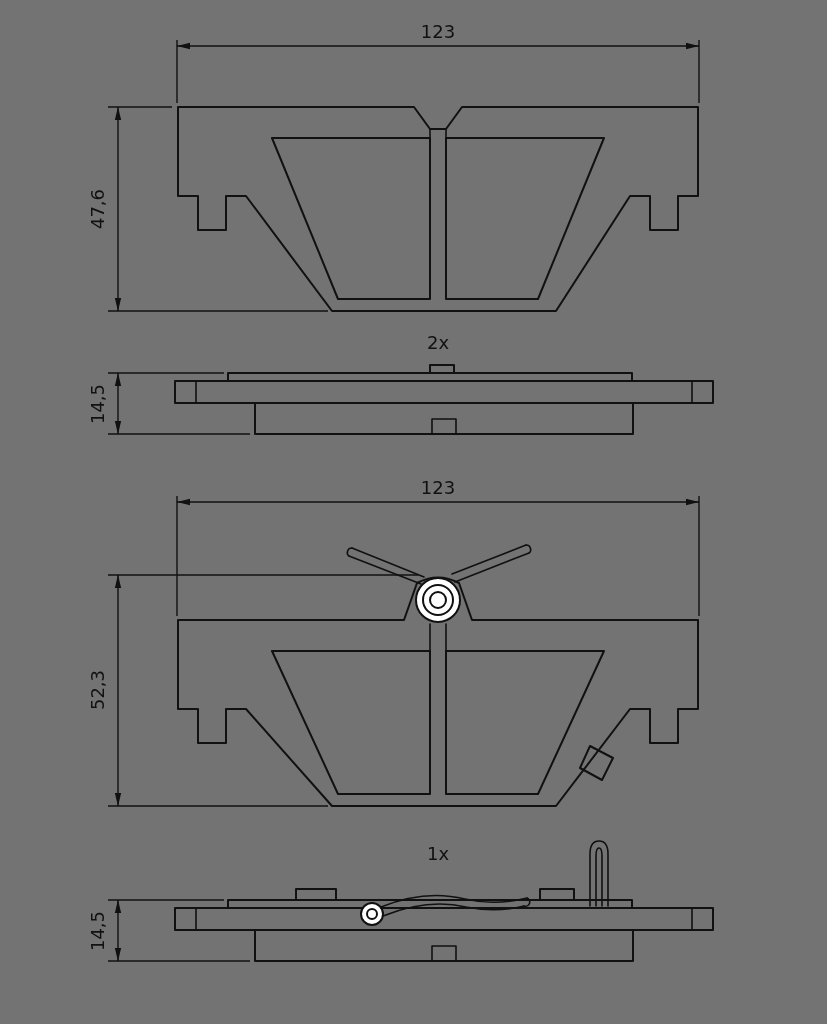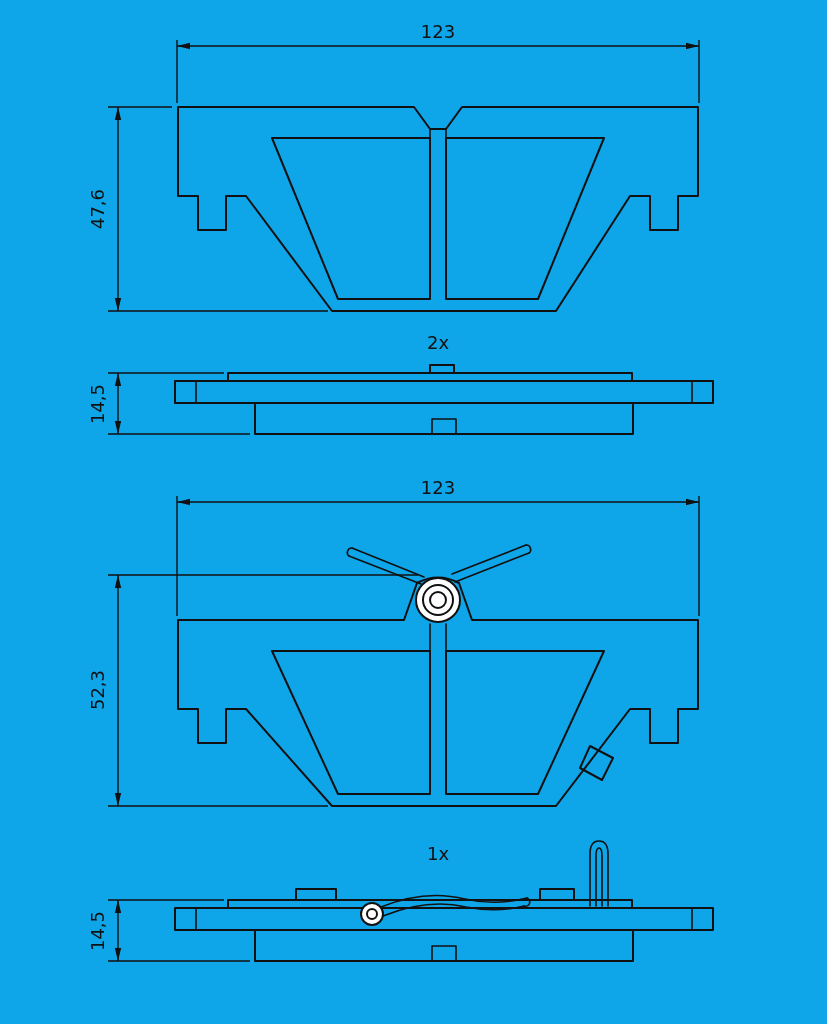--- a/index.html
+++ b/index.html
@@ -4,21 +4,21 @@
 <style>
   html, body {
     margin: 0;
     padding: 0;
     background: #ffffff;
   }
   .page {
     position: relative;
     width: 827px;
     height: 1024px;
-    background: #0ea5e9;
+    background: #737373;
     font-family: "DejaVu Sans", sans-serif;
   }
   svg { display: block; }
   .part   { fill: none; stroke: #111111; stroke-width: 2; stroke-linejoin: round; stroke-linecap: round; }
   .part-f { fill: #ffffff; stroke: #111111; stroke-width: 2; stroke-linejoin: round; }
   .thin   { fill: none; stroke: #111111; stroke-width: 1.6; stroke-linejoin: round; stroke-linecap: round; }
   .dim    { fill: none; stroke: #111111; stroke-width: 1.4; }
   .arrow  { fill: #111111; stroke: none; }
   .dim-text {
     fill: #111111;

